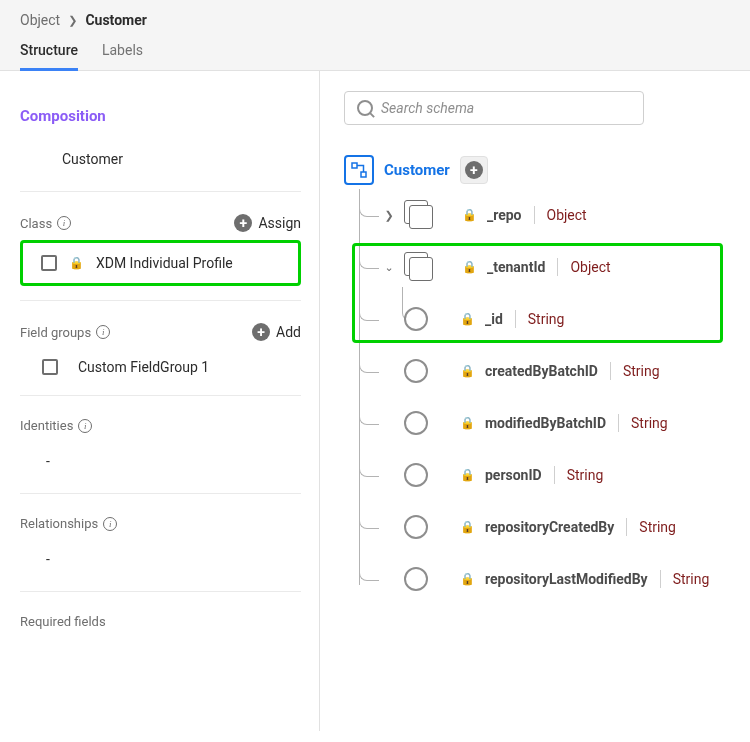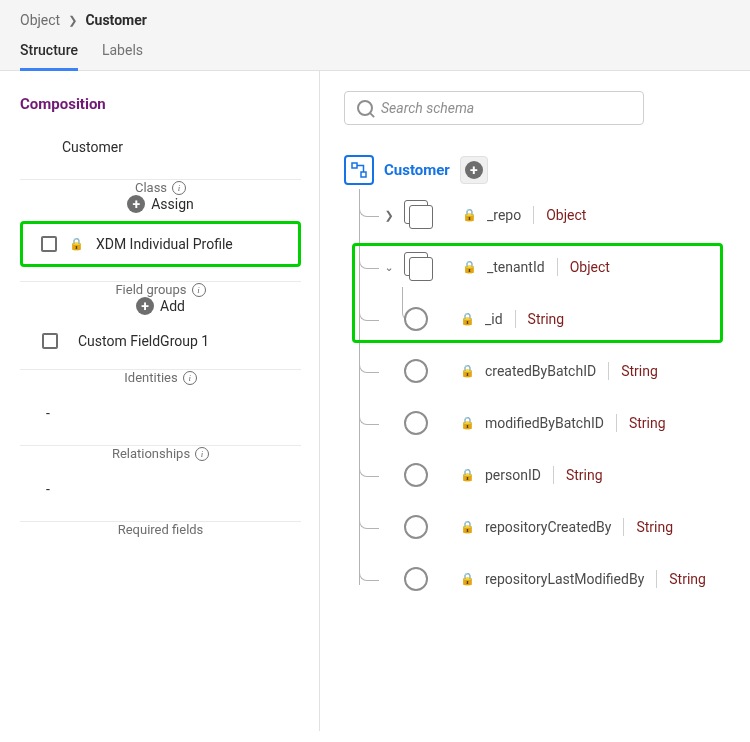--- a/index.html
+++ b/index.html
@@ -8,23 +8,23 @@
   .header { background:#f5f5f5; border-bottom:1px solid #e1e1e1; padding:12px 20px 0 20px;}
   .breadcrumb { display:flex; align-items:center; gap:8px; font-size:14px; color:#6e6e6e; margin-bottom:14px;}
   .breadcrumb .current { font-weight:700; color:#2c2c2c;}
   .chev { font-size:11px; color:#6e6e6e;}
   .tabs { display:flex; gap:24px; }
   .tab { font-size:14px; color:#737373; padding:0 0 10px 0; cursor:pointer;}
   .tab.active { color:#2c2c2c; font-weight:500; border-bottom:3px solid #3b82f6; margin-bottom:-1px;}
   .body { display:flex; height:660px;}
   .left { width:320px; border-right:1px solid #e1e1e1; padding:20px 18px 0 20px; overflow:hidden;}
   .right { flex:1; padding:20px 19px 0 24px; position:relative;}
-  h4.section-title { font-size:15px; font-weight:700; margin:4px 0 16px 0; color:#701a75;}
+  h4.section-title { font-size:15px; font-weight:700; margin:16px 0 16px 0; color:#8b5cf6;}
   .section-label { font-size:13px; color:#6e6e6e; display:flex; align-items:center; gap:5px;}
-  .sec-head { display:flex; justify-content:space-between; align-items:center; margin-bottom:8px;flex-direction:column;}
+  .sec-head { display:flex; justify-content:space-between; align-items:center; margin-top:22px; margin-bottom:8px;}
   .action-btn { display:flex; align-items:center; gap:6px; color:#2c2c2c; font-size:14px; cursor:pointer;}
   .plus-circle { width:18px; height:18px; border-radius:50%; background:#6e6e6e; color:#fff; display:flex; align-items:center; justify-content:center; font-size:14px; line-height:1; font-weight:700;}
   .indent-item { padding:10px 0 14px 42px; font-size:14px; color:#2c2c2c;}
   .row-item { display:flex; align-items:center; gap:12px; padding:10px 10px;}
   .sq { width:16px; height:16px; border:2px solid #6e6e6e; border-radius:2px; display:inline-block; flex-shrink:0;}
   .highlight-box { border:3px solid #00d000; border-radius:4px;}
   .divider { border-top:1px solid #eaeaea; margin-top:10px;}
   .dash-val { padding:12px 0 14px 26px; color:#2c2c2c;}
   .info-icon { width:14px; height:14px; border:1.5px solid #6e6e6e; border-radius:50%; display:inline-flex; align-items:center; justify-content:center; font-size:9px; font-family:Georgia,serif; font-style:italic; color:#6e6e6e;}
   .search-box { display:flex; align-items:center; gap:8px; border:1px solid #cfcfcf; border-radius:4px; padding:8px 12px; width:300px; color:#8e8e8e;}
@@ -43,21 +43,21 @@
   .node-row .h-conn { position:absolute; left:3px; width:20px; height:14px; border-left:1.5px solid #b3b3b3; border-bottom:1.5px solid #b3b3b3; border-bottom-left-radius:8px; top:14px;}
   .node-row.last .h-conn { }
   .node-content { display:flex; align-items:center; gap:10px; margin-left:28px;}
   .caret { width:10px; color:#6e6e6e; font-size:11px; display:inline-block; text-align:center;}
   .obj-ic-stack { position:relative; width:30px; height:30px; flex-shrink:0;}
   .obj-ic-stack .b1,.obj-ic-stack .b2 { position:absolute; width:24px; height:24px; border:1.5px solid #6e6e6e; border-radius:3px; background:#fff;}
   .obj-ic-stack .b1 { left:0; top:0;}
   .obj-ic-stack .b2 { left:5px; top:5px;}
   .circ-ic { width:24px; height:24px; border:2px solid #8e8e8e; border-radius:50%; background:#fff; flex-shrink:0;}
   .lock { color:#6e6e6e; font-size:12px;}
-  .field-name { font-weight:400; color:#4b4b4b; font-size:14px;}
+  .field-name { font-weight:700; color:#4b4b4b; font-size:14px;}
   .type-label { color:#7f1d1d; font-size:14px;text-align:right; }
   .vpipe { width:1px; height:18px; background:#cfcfcf; display:inline-block; margin:0 2px;}
   .child-block { position:relative; margin-left:34px;}
   .child-block .cv { position:absolute; left:12px; top:-6px; height:34px; border-left:1.5px solid #b3b3b3; border-bottom:1.5px solid #b3b3b3; border-bottom-left-radius:8px; width:22px;}
   .child-row { display:flex; align-items:center; gap:10px; margin-left:40px; padding:6px 0 10px 0;}
   .tb-highlight { position:absolute; border:3px solid #00d000; border-radius:4px; pointer-events:none;}
 </style>
 </head>
 <body>
 

